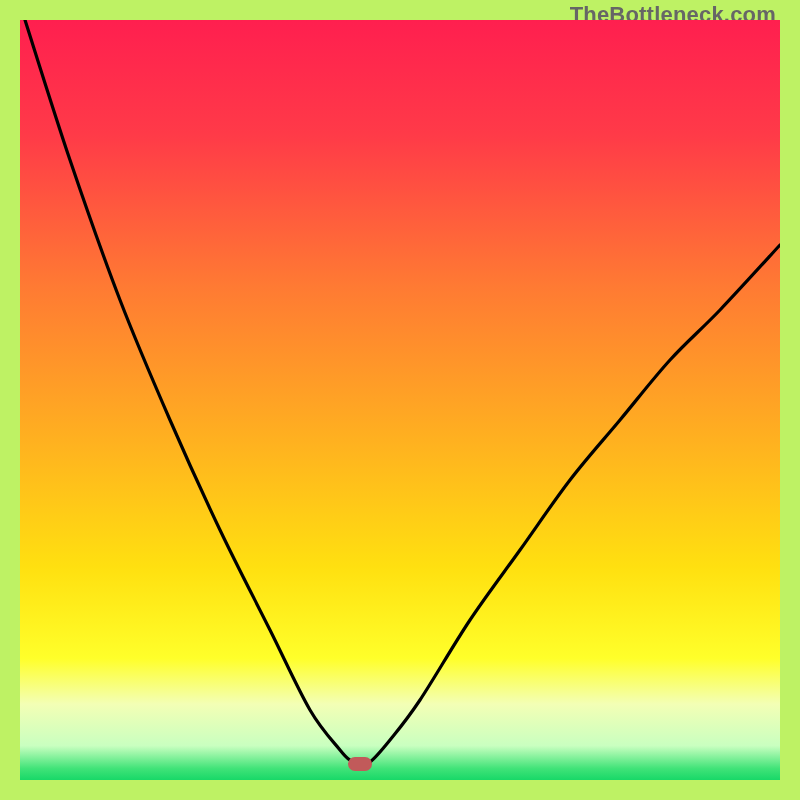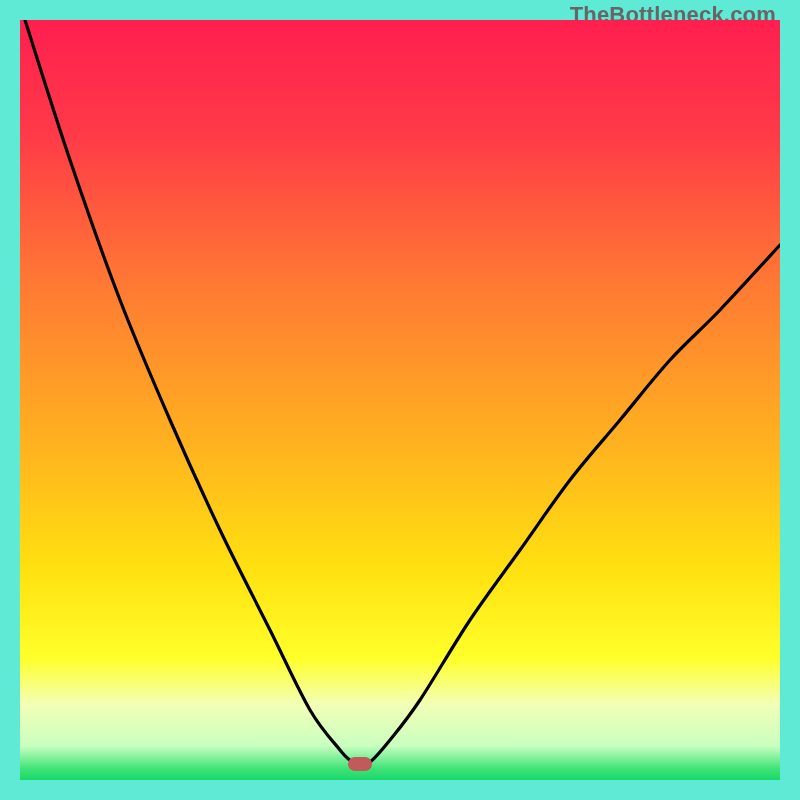--- a/index.html
+++ b/index.html
@@ -1,21 +1,21 @@
 <!DOCTYPE html>
 <html><head>
 <meta charset="utf-8">
 <style>
   * { margin: 0; padding: 0; box-sizing: border-box; }
   html, body { width: 800px; height: 800px; overflow: hidden; background: #000; }
   .frame {
     position: relative;
     width: 800px;
     height: 800px;
-    background: #5eead4;
+    background: #bef264;
   }
   .plot-area {
     position: absolute;
     left: 20px;
     top: 20px;
     width: 760px;
     height: 760px;
     overflow: hidden;
   }
   .gradient {

